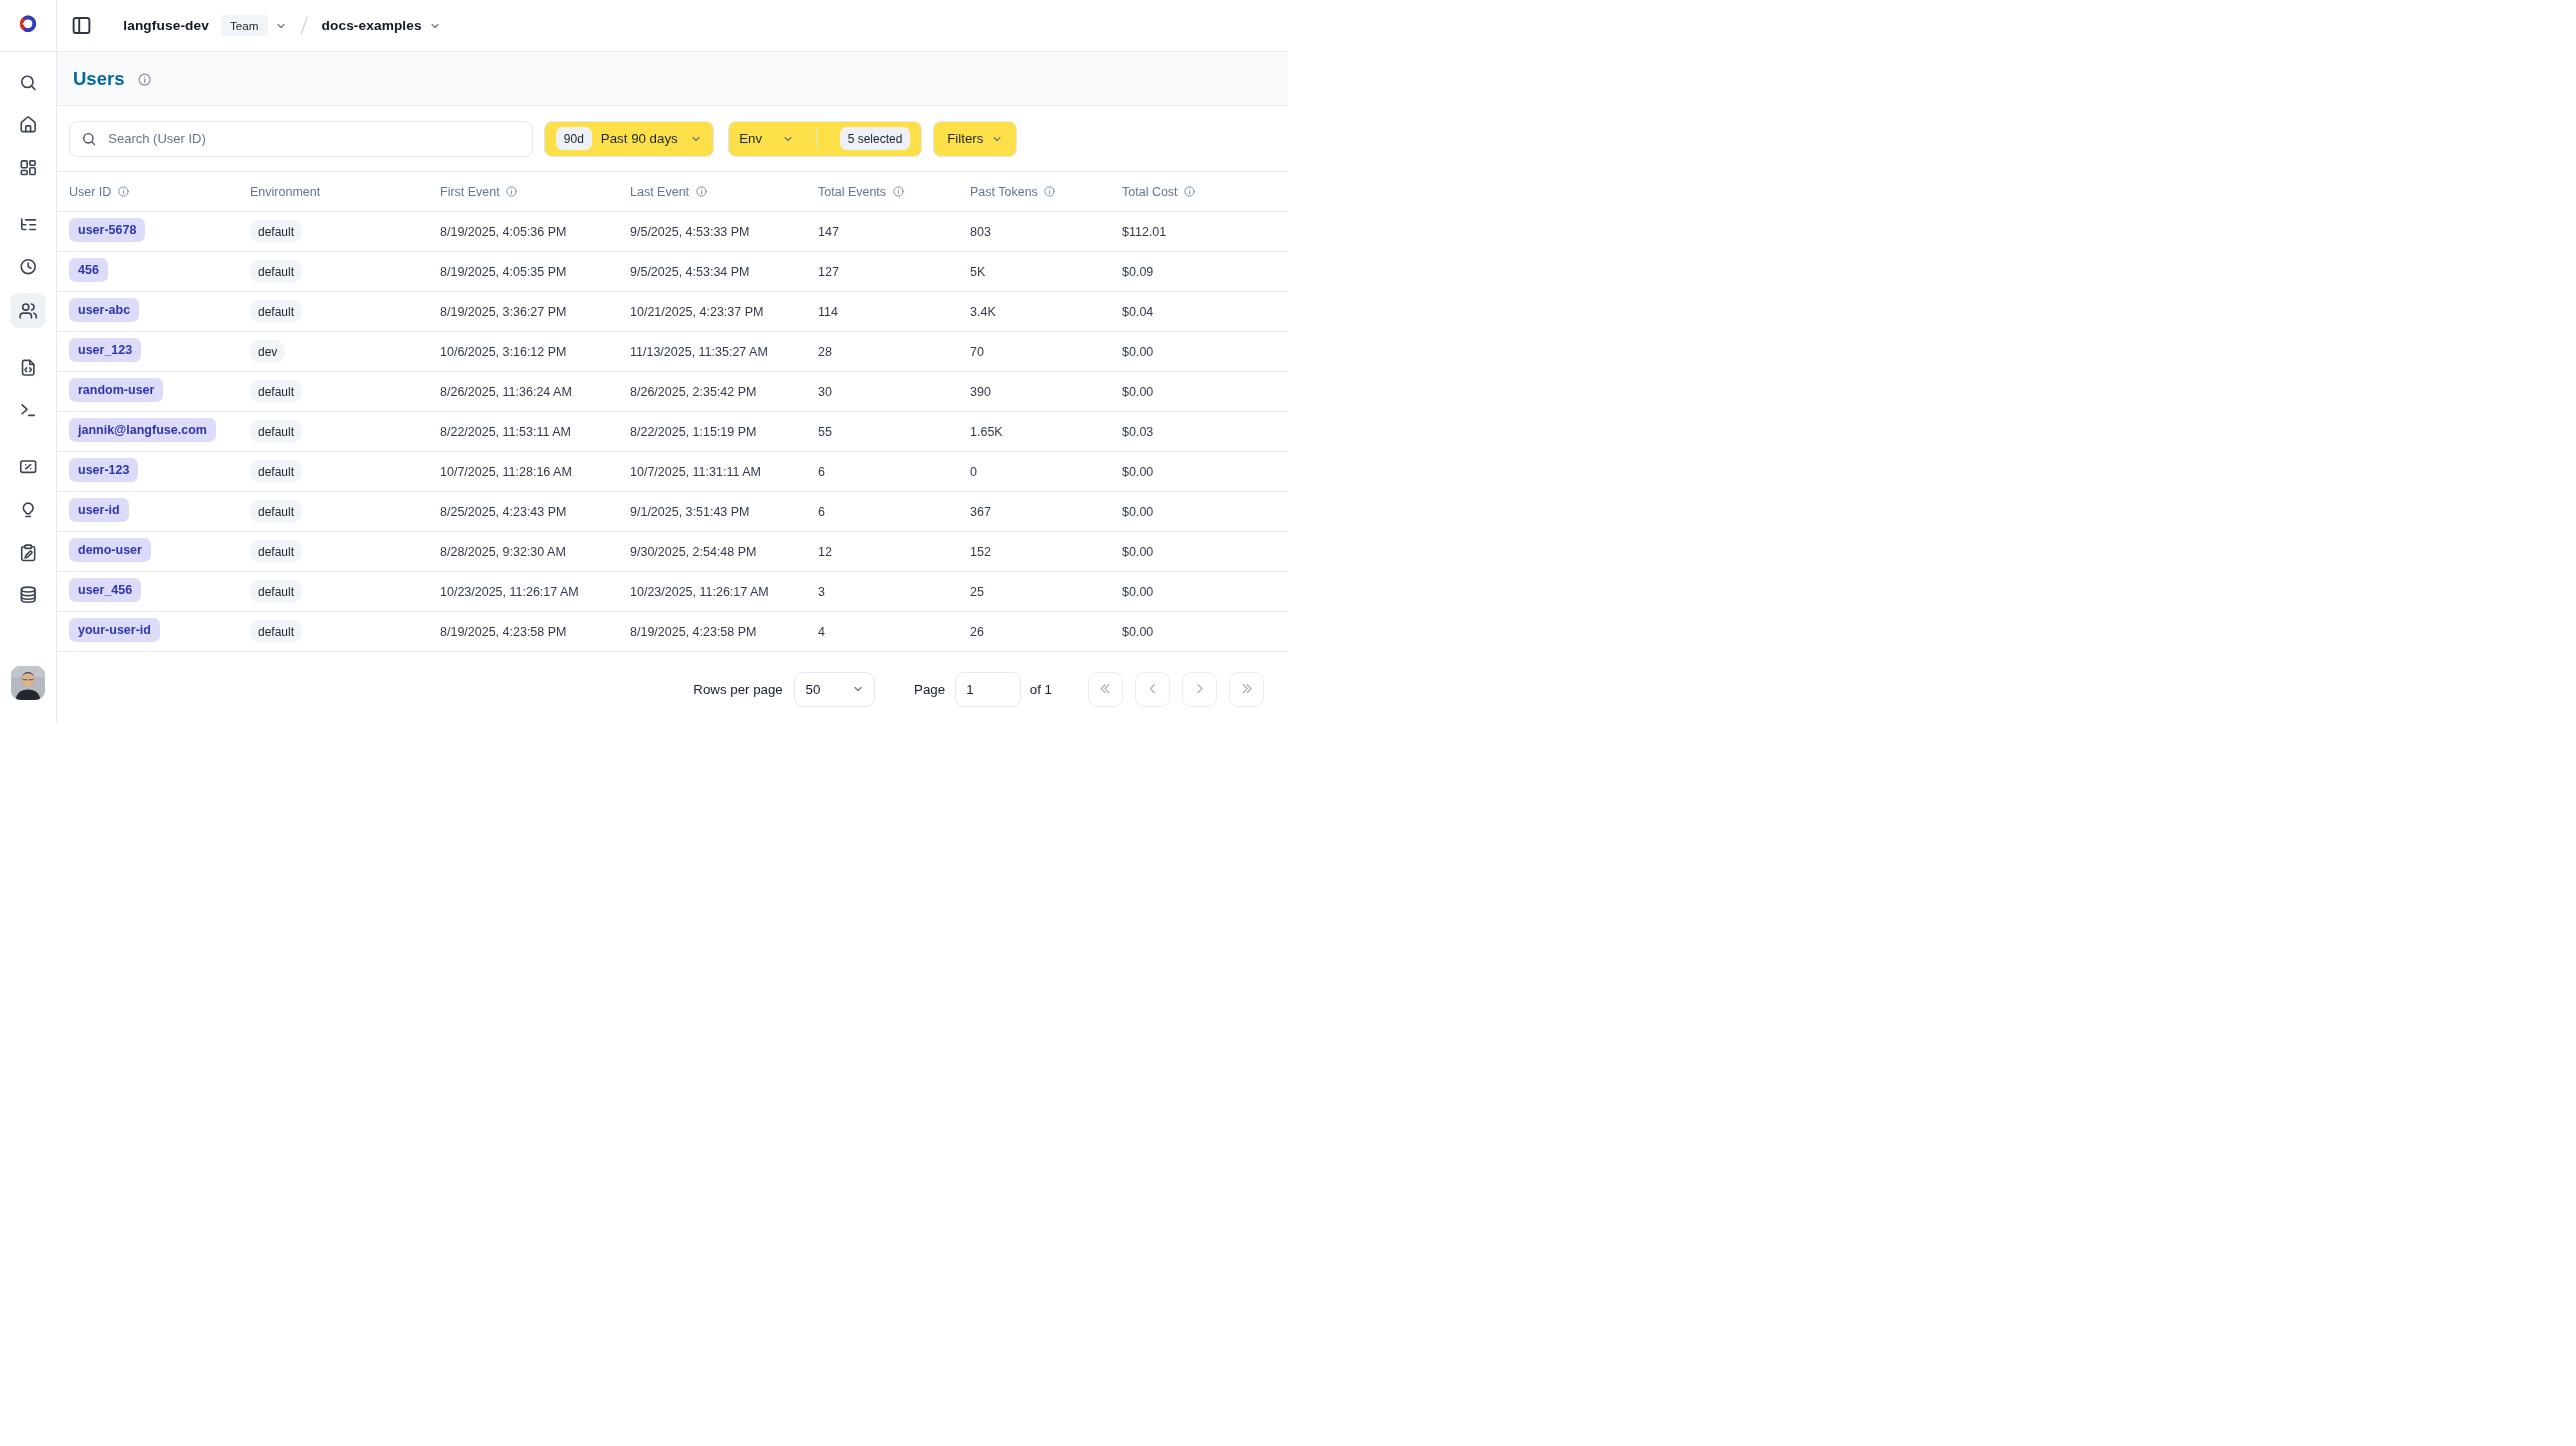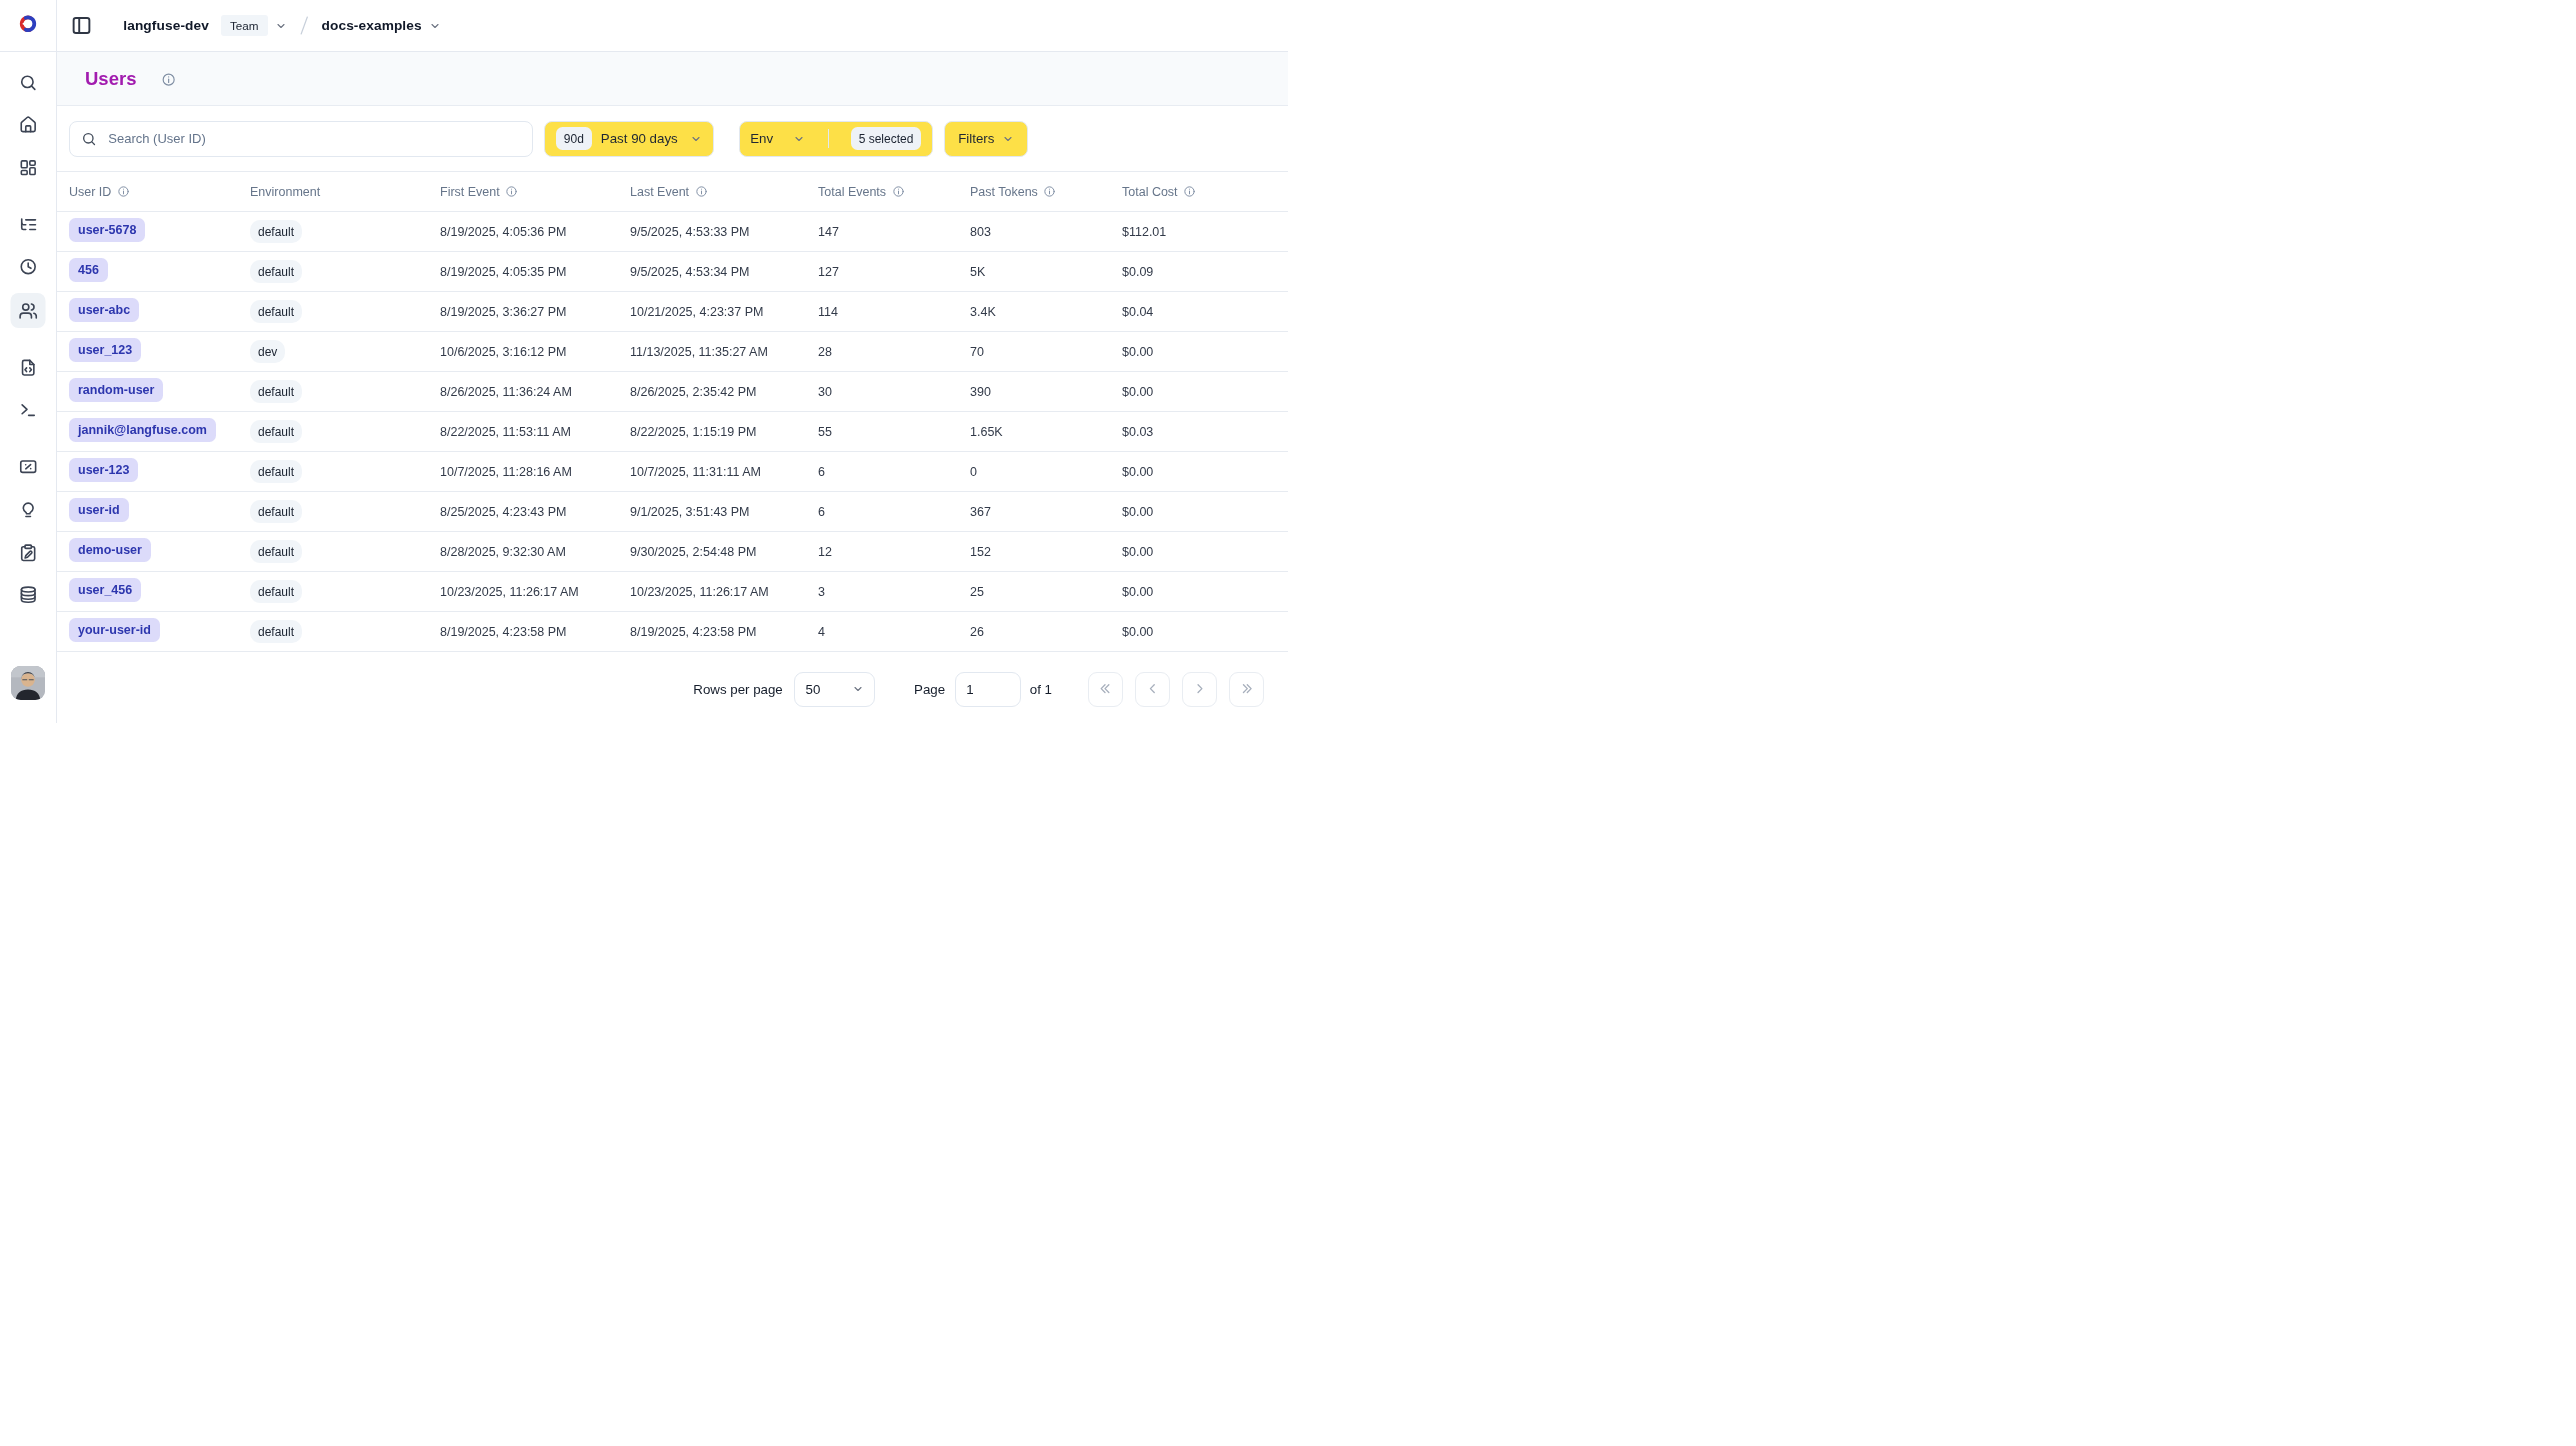--- a/index.html
+++ b/index.html
@@ -28,36 +28,36 @@
   .crumb-name{font-size:13.7px;font-weight:700;color:#101828;letter-spacing:0.1px;}
   .org-name{margin-left:31px;}
   .type-badge{margin-left:12px;background:#f1f5f9;color:#1a2230;font-size:11.7px;font-weight:500;padding:4px 9px;border-radius:3px;cursor:pointer;}
   .chev{width:12px;height:12px;stroke:#6b7280;stroke-width:2.2;fill:none;stroke-linecap:round;stroke-linejoin:round;margin-left:7.3px;cursor:pointer;}
   .slash{width:14.5px;height:21px;stroke:#c7cfda;stroke-width:1.6;fill:none;margin-left:10.5px;}
   .proj-name{margin-left:9.7px;cursor:pointer;}
 
   
   .main{position:absolute;left:56px;top:52px;right:0;bottom:0;background:#fff;}
   .page-head{height:53px;background:#f8fafc;border-bottom:0.8px solid #e8ecf2;display:flex;align-items:center;padding-left:13px;gap:9px;}
-  .page-title{font-size:18.5px;font-weight:700;color:#a21caf;margin:16px;}
+  .page-title{font-size:18.5px;font-weight:700;color:#0369a1;margin:4px;}
   .info{fill:none;stroke:#7e8da2;stroke-width:1.8;stroke-linecap:round;}
   .info.title-info{width:15.3px;height:15.3px;margin-top:1.6px;}
   th .info{width:13px;height:13px;margin-left:5.6px;flex:none;}
 
   
   .filter-row{height:65px;display:flex;align-items:center;padding:0 13px;gap:10.5px;}
   .searchbox{width:464px;height:36px;border:0.8px solid #e2e8f0;border-radius:8px;display:flex;align-items:center;padding:0 11.3px;gap:9px;box-sizing:border-box;}
   .searchbox svg{width:16px;height:16px;stroke:#414b5a;}
   .searchbox input{border:none;outline:none;flex:1;font-size:13px;font-family:inherit;color:#1b2433;background:transparent;}
   .searchbox input::placeholder{color:#64748b;}
   .ctl{height:36px;border:0.8px solid #e2e8f0;border-radius:8px;background:#fde047;display:flex;align-items:center;box-sizing:border-box;cursor:pointer;font-family:inherit;}
   .date-ctl{padding:0 11.3px;gap:9px;}
   .mini-badge{background:#eef2f7;border-radius:6.5px;padding:4.8px 8px;font-size:12px;color:#1a2230;}
   .ctl-label{font-size:13.3px;color:#1f2733;font-weight:500;}
-  .env-ctl{margin-left:14px;padding:0 10.5px;gap:20px;}
+  .env-ctl{margin-left:3px;padding:0 10.5px;gap:20px;}
   .vdiv{width:0.8px;height:19.4px;background:#e2e8f0;margin:0 2.4px;}
   .filters-ctl{margin-left:0.8px;padding:0 13px;gap:8px;}
 
   
   table{border-collapse:collapse;table-layout:fixed;width:100%;}
   th,td{text-align:left;padding:0 8px 0 13px;white-space:nowrap;overflow:hidden;}
   thead tr{height:40px;border-top:0.8px solid #e7ebf1;border-bottom:0.8px solid #e7ebf1;}
   tbody tr{height:40px;border-bottom:0.8px solid #e7ebf1;cursor:pointer;}
   th{font-size:12.5px;font-weight:500;color:#66758a;}
   th .hwrap{display:flex;align-items:center;}

